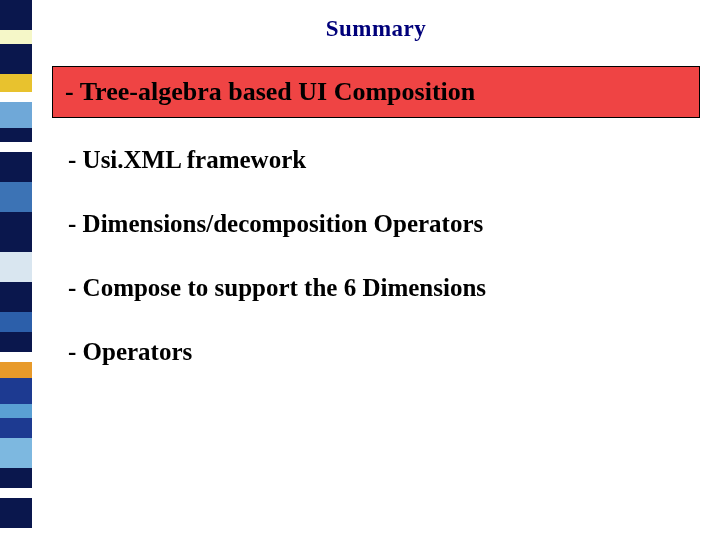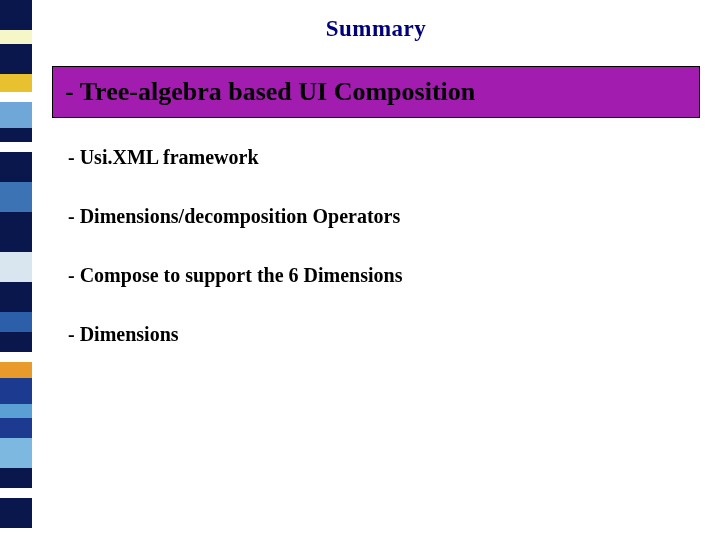--- a/index.html
+++ b/index.html
@@ -31,30 +31,30 @@
     }
     .title {
       text-align: center;
       font-weight: bold;
       font-size: 23px;
       color: #00007a;
       margin-bottom: 24px;
       letter-spacing: 0.5px;
     }
     .item-hl {
-      background: #a21caf;
+      background: #ef4444;
       border: 1px solid #000;
       padding: 10px 12px 10px 12px;
       margin: 0 -10px 28px -10px;
       font-size: 26px;
       font-weight: bold;
       color: #000;
     }
     .item {
-      font-size: 20px;
+      font-size: 25px;
       font-weight: bold;
       color: #000;
       margin-bottom: 36px;
       padding-left: 6px;
       margin-top: 8px;
     }
     .bullet { display: inline; }
   </style>
 </head>
 <body>
@@ -87,15 +87,15 @@
     <div class="seg" style="background: rgb(255, 255, 255); height: 12px;"></div>
   </div>
 
 <div class="content">
   <div class="title">Summary</div>
   <div class="items">
       <div class="item-hl"><span class="bullet">-</span><span> Tree-algebra based UI Composition</span></div>
       <div class="item"><span class="bullet">-</span><span> Usi.XML framework</span></div>
       <div class="item"><span class="bullet">-</span><span> Dimensions/decomposition Operators</span></div>
       <div class="item"><span class="bullet">-</span><span> Compose to support the 6 Dimensions</span></div>
-      <div class="item"><span class="bullet">-</span><span> Dimensions</span></div>
+      <div class="item"><span class="bullet">-</span><span> Operators</span></div>
     </div>
 </div>
 
 </body></html>

